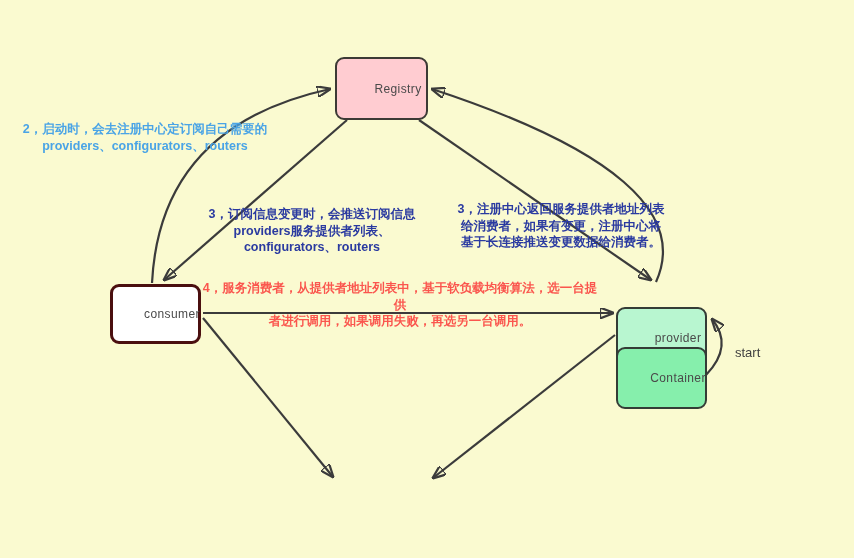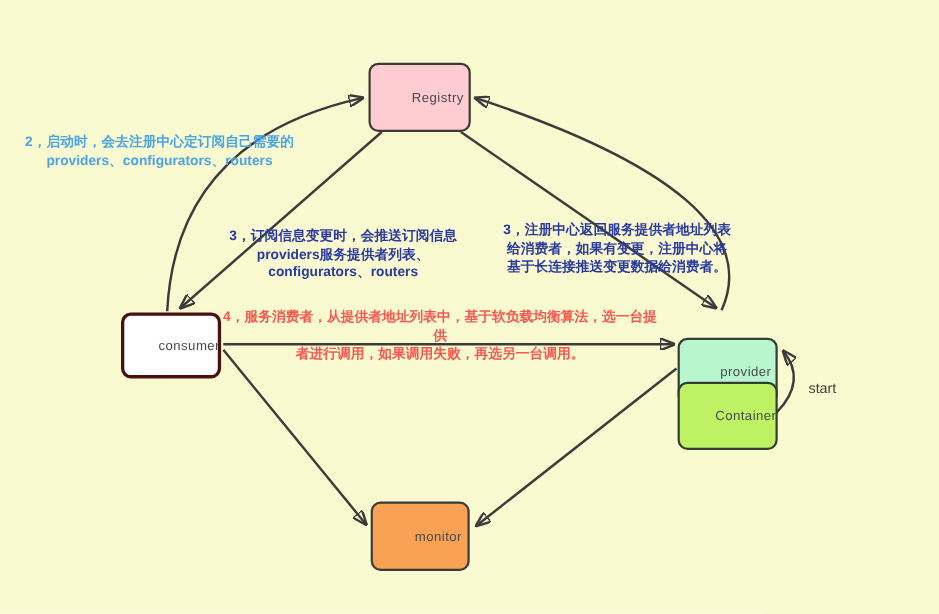--- a/index.html
+++ b/index.html
@@ -16,21 +16,21 @@
     position:absolute;
     display:flex;align-items:center;justify-content:center;
     border-radius:9px;
     font-size:12px;color:#4a4a4a;letter-spacing:.4px;
     box-sizing:border-box;
     padding-left:33px;
   }
   .node-registry {left:335px;top:57px; width:93px;height:63px;background:#ffccd1;border:2.5px solid #3c3a35;}
   .node-consumer {left:110px;top:284px;width:91px;height:60px;background:#ffffff;border:3px solid #4a0f0f;}
   .node-provider {left:616px;top:283px;width:91px;height:62px;background:#b8f6d0;border:2.5px solid #343c36;margin-top:24px;}
-  .node-container{left:616px;top:347px;width:91px;height:62px;background:#bef264;border:2.5px solid #343c36;}
+  .node-container{left:616px;top:347px;width:91px;height:62px;background:#86efac;border:2.5px solid #343c36;}
   .node-monitor  {left:337px;top:456px;width:90px;height:63px;background:#f9a256;border:2.5px solid #3a3a3a;}
   .note{
     position:absolute;
     font-size:12.5px;font-weight:bold;line-height:16.5px;
     text-align:center;white-space:pre-line;
   }
   .note-blue{color:#4aa4e6;}
   .note-navy{color:#2a3aa0;margin-left:12px;}
   .note-red {color:#fa564e;}
   .note-subscribe{left:14px; top:80px; width:262px;margin-top:41px;}
@@ -70,23 +70,20 @@
   </div>
   <div class="node node-consumer">
     <span>consumer</span>
   </div>
   <div class="node node-provider">
     <span>provider</span>
   </div>
   <div class="node node-container">
     <span>Container</span>
   </div>
-  <div class="node node-monitor">
-    <span>monitor</span>
-  </div>
 
   <div class="note note-blue note-subscribe">2，启动时，会去注册中心定订阅自己需要的
 providers、configurators、routers</div>
   <div class="note note-navy note-notify">3，订阅信息变更时，会推送订阅信息
 providers服务提供者列表、
 configurators、routers</div>
   <div class="note note-navy note-return">3，注册中心返回服务提供者地址列表
 给消费者，如果有变更，注册中心将
 基于长连接推送变更数据给消费者。</div>
   <div class="note note-red note-invoke">4，服务消费者，从提供者地址列表中，基于软负载均衡算法，选一台提供

